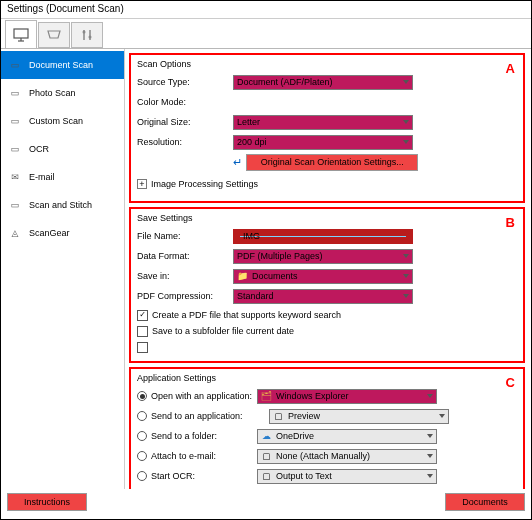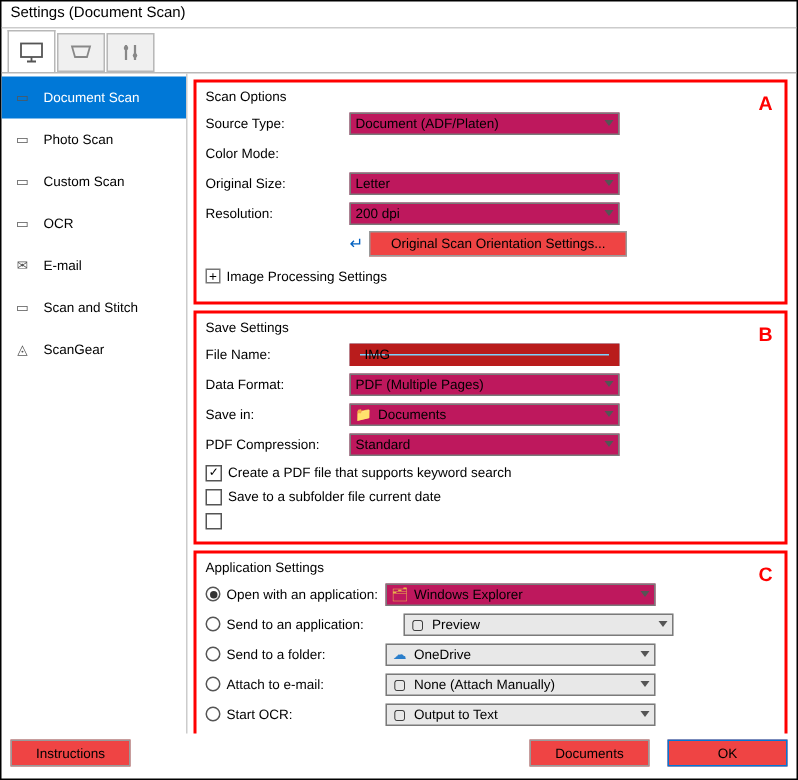--- a/index.html
+++ b/index.html
@@ -232,14 +232,13 @@
 
     </div>
 
   </div>
 </div>
 
 <div class="footer">
   <div class="btn">Instructions</div>
   <div class="spacer"></div>
   <div class="btn">Documents</div>
-  <div class="btn" style="border:1px solid #0078d7">OK</div>
 </div>
 
 </body></html>

